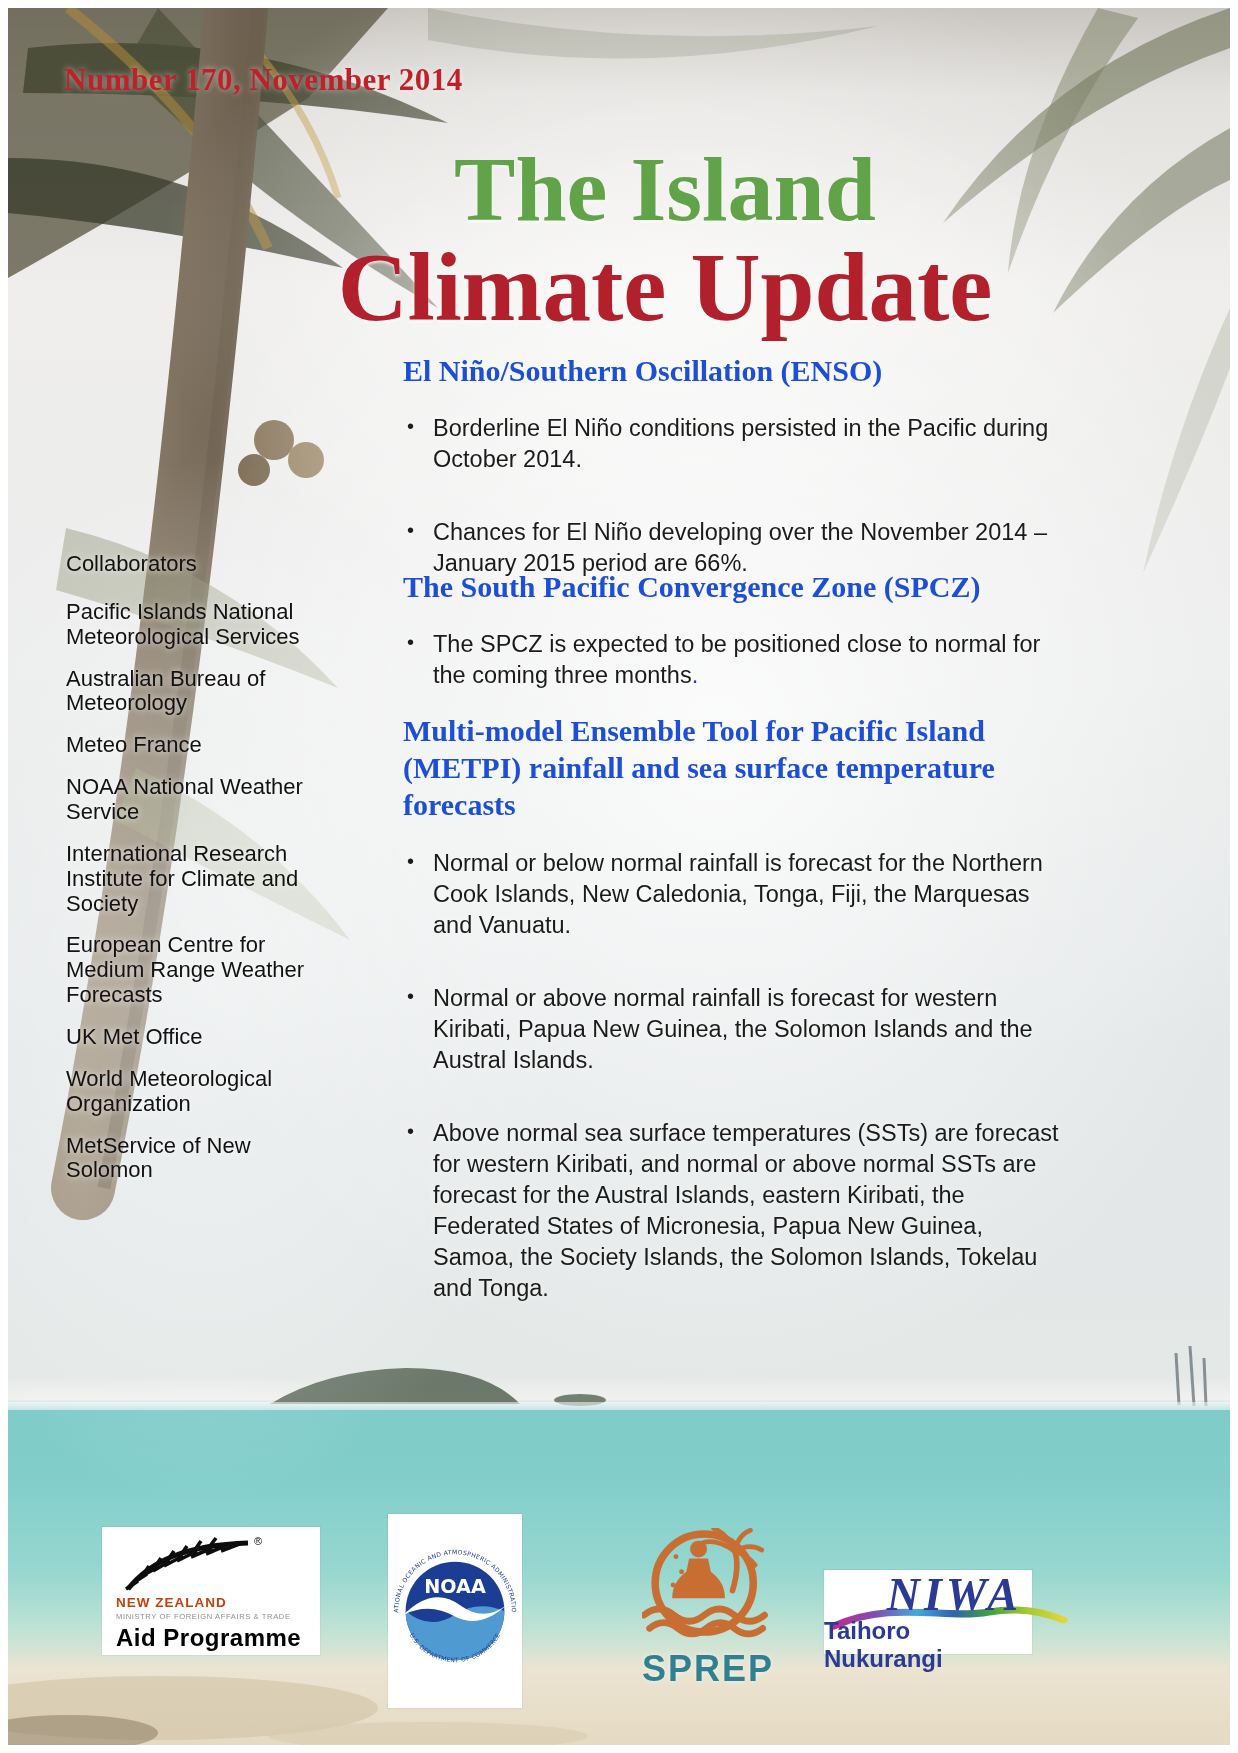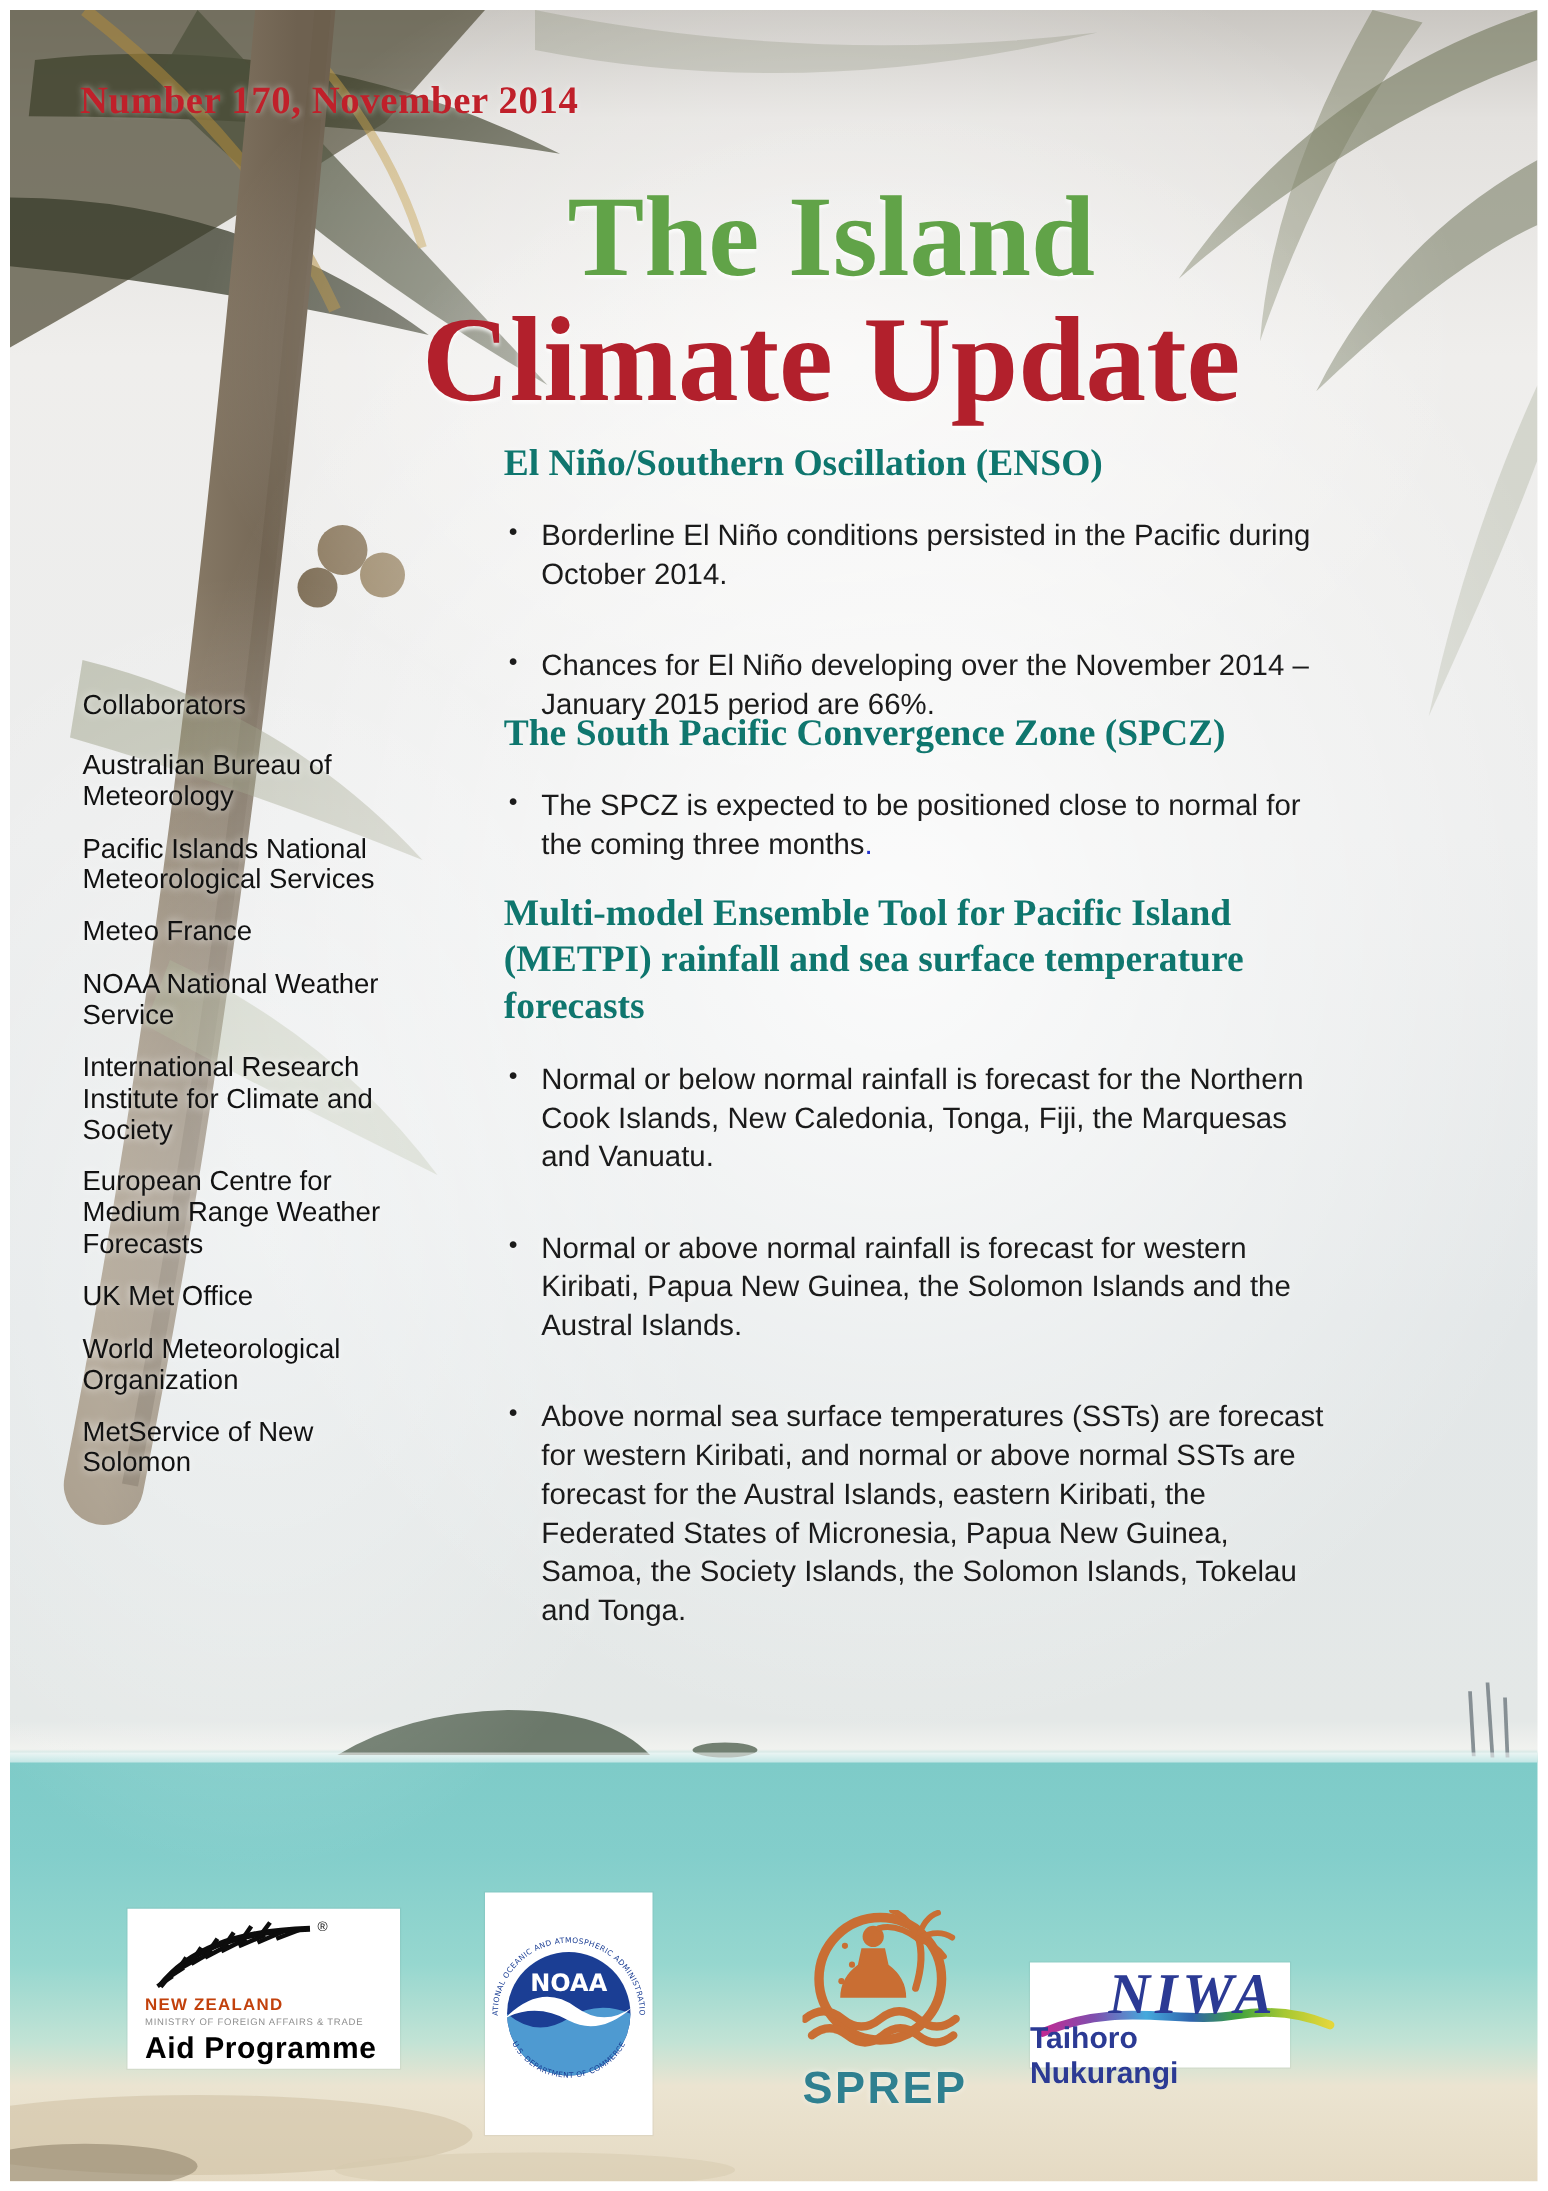--- a/index.html
+++ b/index.html
@@ -32,21 +32,21 @@
          text-shadow:0 0 6px rgba(255,255,255,.55);}
   .title{position:absolute;left:270px;top:142px;width:790px;margin:0;text-align:center;
          font-family:"Liberation Serif",serif;font-weight:bold;line-height:1.04;
          text-shadow:0 2px 3px rgba(255,255,255,.8);}
   .title .t1{display:block;font-size:92px;color:#61a348;}
   .title .t2{display:block;font-size:97px;color:#b2202c;}
   
   .sec{position:absolute;left:403px;width:660px;}
   .sec0{top:352px}.sec1{top:568px}.sec2{top:712px}
   .sec h2{margin:0 0 24px 0;max-width:600px;font-family:"Liberation Serif",serif;
-          font-weight:bold;font-size:30px;line-height:1.24;color:#0f766e;
+          font-weight:bold;font-size:30px;line-height:1.24;color:#1d4ed8;
           text-shadow:0 0 6px rgba(255,255,255,.6);}
   .sec ul{margin:0;padding:0;list-style:none;}
   .sec li{position:relative;padding-left:30px;margin-bottom:42px;
           font-size:23.5px;line-height:1.32;color:#1b1b1b;
           text-shadow:0 0 7px rgba(255,255,255,.8);}
   .sec li::before{content:"\2022";position:absolute;left:4px;top:0px;font-size:20px;color:#1b1b1b;}
   .blue-dot{color:#2233cc;}
   
   .sidebar{position:absolute;left:66px;top:552px;width:258px;color:#121212;
            font-size:22px;line-height:1.13;text-shadow:0 0 7px rgba(255,255,255,.85);}
@@ -124,22 +124,22 @@
   </div>
 
   <div class="issue">Number 170, November 2014</div>
   <h1 class="title">
     <span class="t1">The Island</span>
     <span class="t2">Climate Update</span>
   </h1>
 
   <aside class="sidebar">
     <div class="side-title">Collaborators</div>
+    <div class="side-item">Pacific Islands National Meteorological Services</div>
     <div class="side-item">Australian Bureau of Meteorology</div>
-    <div class="side-item">Pacific Islands National Meteorological Services</div>
     <div class="side-item">Meteo France</div>
     <div class="side-item">NOAA National Weather Service</div>
     <div class="side-item">International Research Institute for Climate and Society</div>
     <div class="side-item">European Centre for Medium Range Weather Forecasts</div>
     <div class="side-item">UK Met Office</div>
     <div class="side-item">World Meteorological Organization</div>
     <div class="side-item">MetService of New Solomon</div>
   </aside>
 
   <section class="sec sec0">

